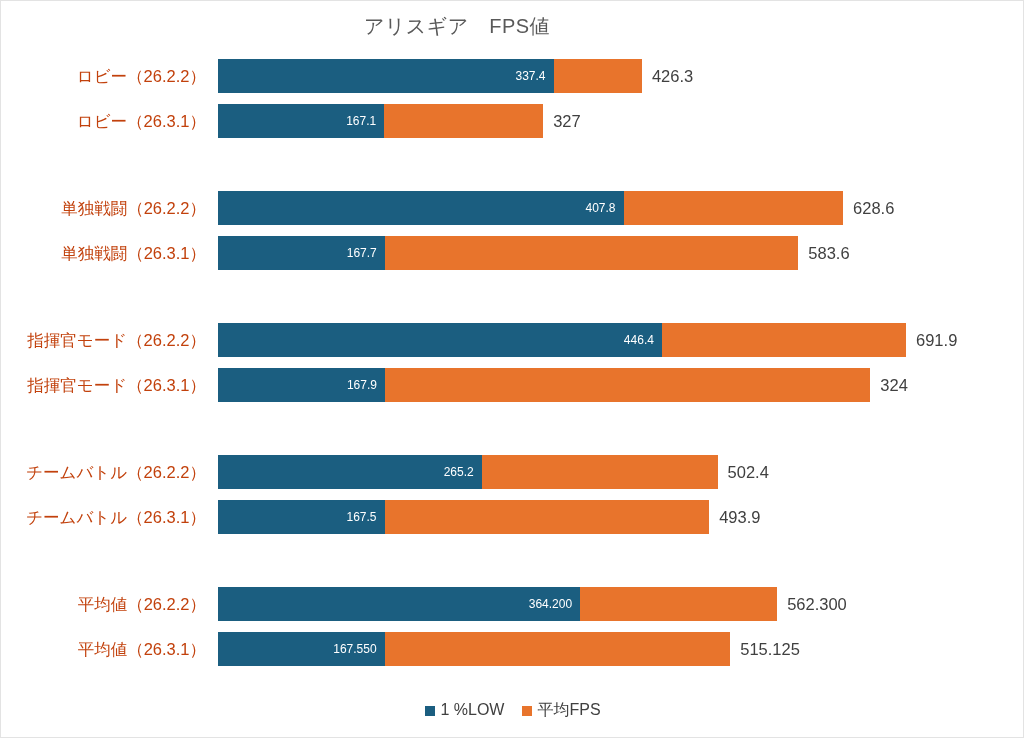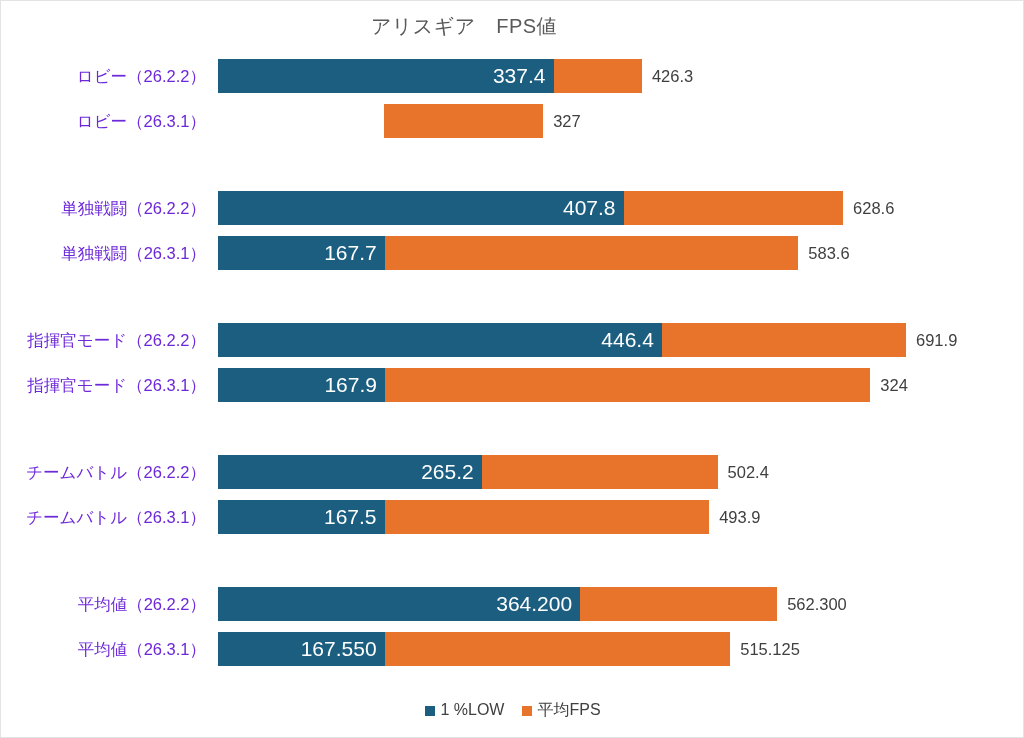--- a/index.html
+++ b/index.html
@@ -21,21 +21,20 @@
   }
   #chart-title {
     position: absolute;
     top: 12px;
     left: 0;
     width: 912px;
     text-align: center;
     font-size: 20px;
     color: #595959;
     letter-spacing: 0.5px;
-    padding-left: 7px;
   }
   #plot-area {
     position: absolute;
     left: 0;
     top: 50px;
     width: 1024px;
     height: 640px;
   }
   .bar-row {
     position: absolute;
@@ -45,42 +44,42 @@
   }
   .cat-label {
     position: absolute;
     left: 0;
     width: 205px;
     top: 0;
     height: 34px;
     line-height: 34px;
     text-align: right;
     font-size: 16.5px;
-    color: #6d28d9;
+    color: #c2410c;
     white-space: nowrap;
   }
   .seg {
     position: absolute;
     top: 0;
     height: 34px;
     box-sizing: border-box;
   }
   .seg-low {
     background: #1b5e80;
   }
   .seg-avg {
     background: #e8742c;
   }
   .seg-low-label {
     position: absolute;
     right: 8px;
     top: 0;
     height: 34px;
     line-height: 34px;
-    font-size: 21px;
+    font-size: 12px;
     color: #ffffff;
     white-space: nowrap;
   }
   .total-label {
     position: absolute;
     top: 0;
     height: 34px;
     line-height: 34px;
     font-size: 16.5px;
     color: #404040;
@@ -122,20 +121,23 @@
       <div class="bar-row" style="top: 8px;">
         <div class="cat-label">ロビー（26.2.2）</div>
         <div class="seg seg-low" style="left: 217px; width: 335.511px;">
           <span class="seg-low-label">337.4</span>
         </div>
         <div class="seg seg-avg" style="left: 552.511px; width: 88.4022px;"></div>
         <div class="total-label" style="left: 650.913px;">426.3</div>
       </div>
       <div class="bar-row" style="top: 53px; padding-left: 24px;">
         <div class="cat-label">ロビー（26.3.1）</div>
+        <div class="seg seg-low" style="left: 217px; width: 166.164px;">
+          <span class="seg-low-label">167.1</span>
+        </div>
         <div class="seg seg-avg" style="left: 383.164px; width: 159.005px;"></div>
         <div class="total-label" style="left: 552.169px;">327</div>
       </div>
       <div class="bar-row" style="top: 140px;">
         <div class="cat-label">単独戦闘（26.2.2）</div>
         <div class="seg seg-low" style="left: 217px; width: 405.516px;">
           <span class="seg-low-label">407.8</span>
         </div>
         <div class="seg seg-avg" style="left: 622.516px; width: 219.564px;"></div>
         <div class="total-label" style="left: 852.08px;">628.6</div>

